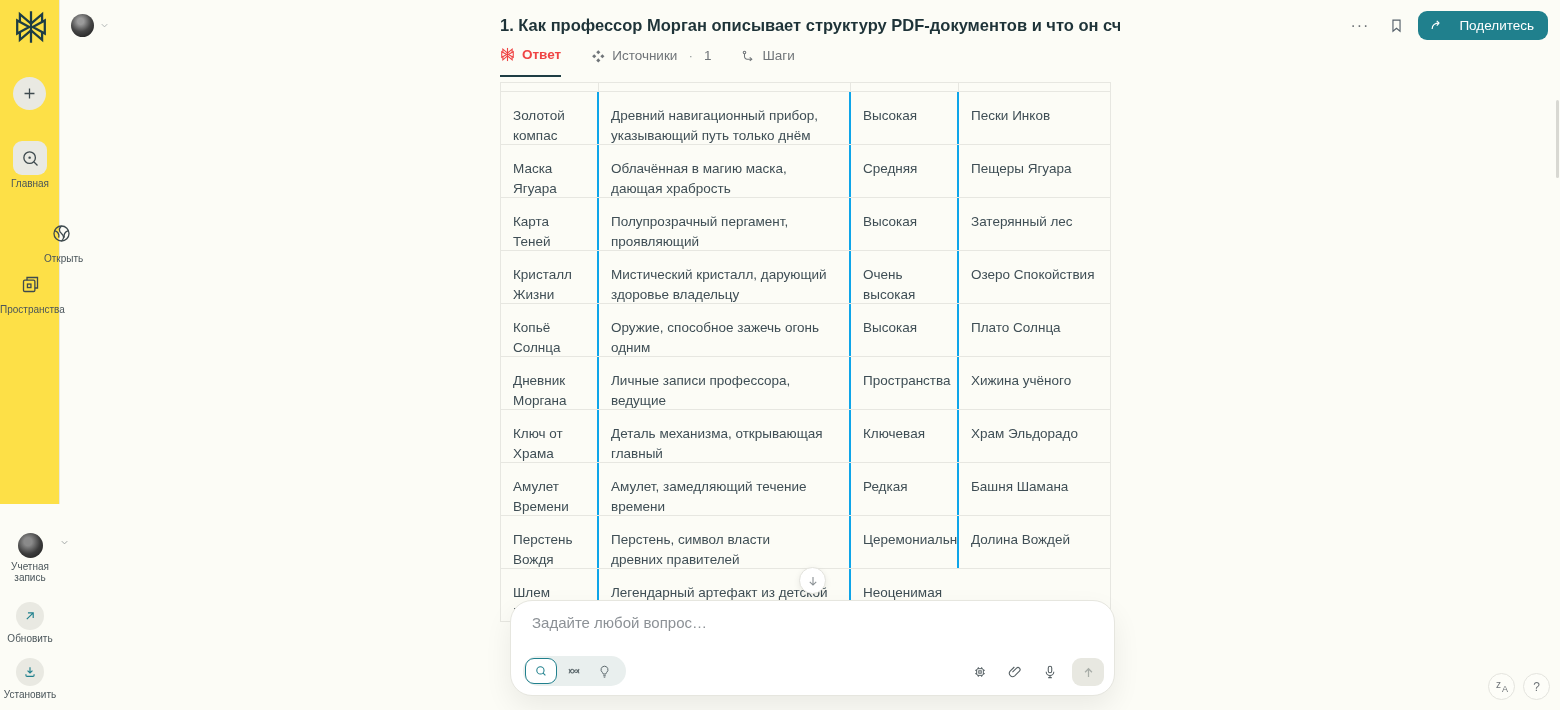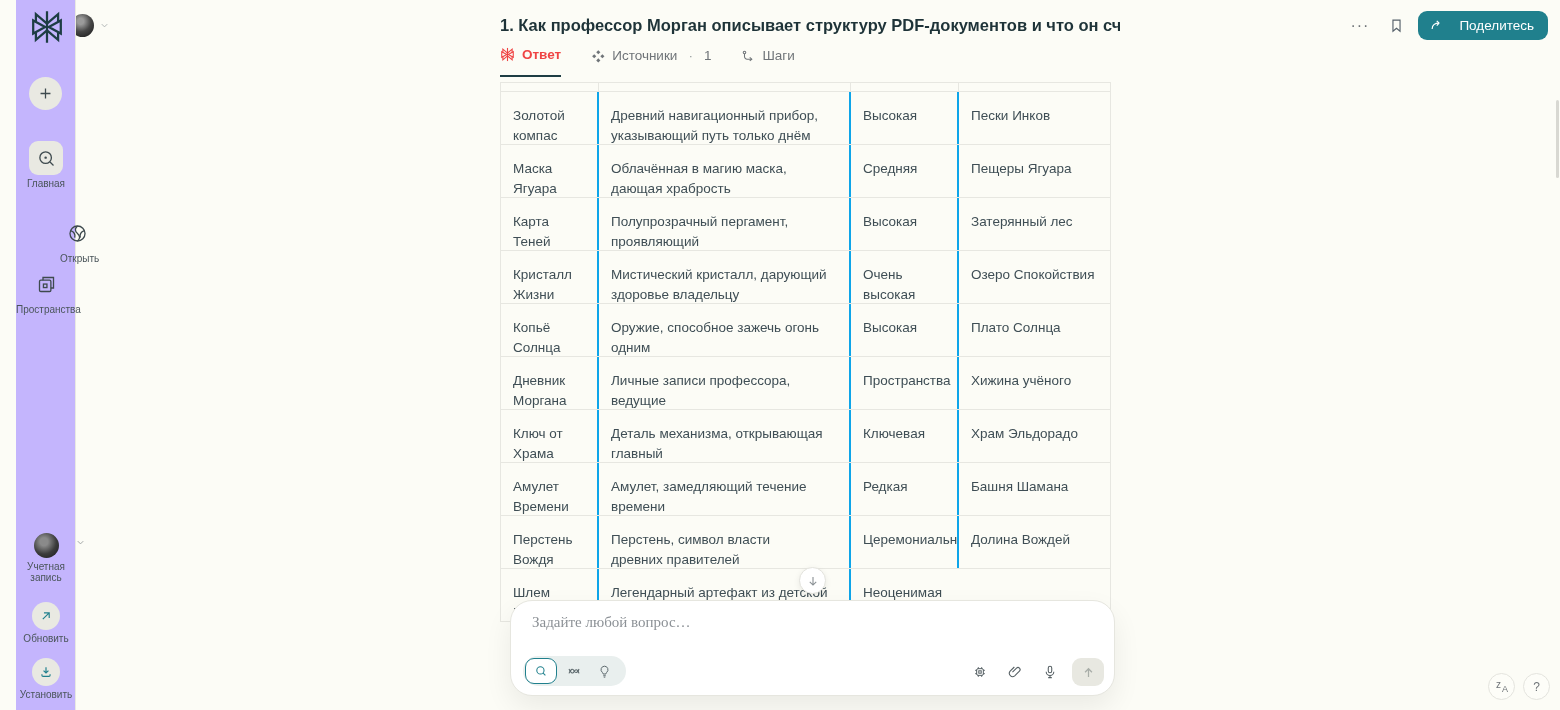--- a/index.html
+++ b/index.html
@@ -5,22 +5,22 @@
   * { margin:0; padding:0; box-sizing:border-box; }
   html,body { width:1560px; height:710px; overflow:hidden; }
   body {
     font-family:"Liberation Sans","DejaVu Sans",sans-serif;
     background:#FCFCF6; color:#1E3338; position:relative;
   }
   svg { display:block; }
 
   
   .sidebar{
-    position:absolute; left:0; top:0; width:60px; height:710px;
-    background:#c4b5fd; border-right:1px solid #E9E9E2; z-index:30;margin-left:16px;
+    position:absolute; left:0; top:0; width:60px; height:504px;
+    background:#fde047; border-right:1px solid #E9E9E2; z-index:30;
   }
   .sb-logo{ position:absolute; left:13px; top:8px; width:36px; height:38px; color:#1E3D44;}
   .sb-plus{
     position:absolute; left:13px; top:77px; width:33px; height:33px; border-radius:50%;
     background:#E9E9E2; display:flex; align-items:center; justify-content:center;
     color:#3E4A4E; cursor:pointer;
   }
   .sb-item{ position:absolute; left:0; width:60px; text-align:center; cursor:pointer;}
   .sb-item .ic{
     width:34px; height:34px; margin:0 auto; border-radius:9px;
@@ -89,21 +89,21 @@
   }
 
   
   .ask-card{
     position:absolute; left:510px; top:600px; width:605px; height:96px;
     background:#FFFFFF; border:1px solid #E6E6DF; border-radius:22px;
     box-shadow:0 12px 28px rgba(0,0,0,.07); z-index:10;
   }
   .ask-input{
     position:absolute; left:21px; top:13px; width:440px; border:none; outline:none;
-    font-size:15px; font-family:Liberation Serif, serif; color:#2a3338; background:transparent;
+    font-size:15px; font-family:Liberation Sans, sans-serif; color:#2a3338; background:transparent;
   }
   .ask-input::placeholder{ color:#8C9196; }
   .ask-left-pill{
     position:absolute; left:12px; bottom:9px; height:30px; border-radius:15px;
     background:#E9EFEE; display:flex; align-items:center; gap:4px; padding:0 9px 0 2px;
   }
   .mode-search{
     width:32px; height:26px; border-radius:9px; background:#FFFFFF;
     border:1.4px solid #20808D; color:#20808D;
     display:flex; align-items:center; justify-content:center; cursor:pointer;

